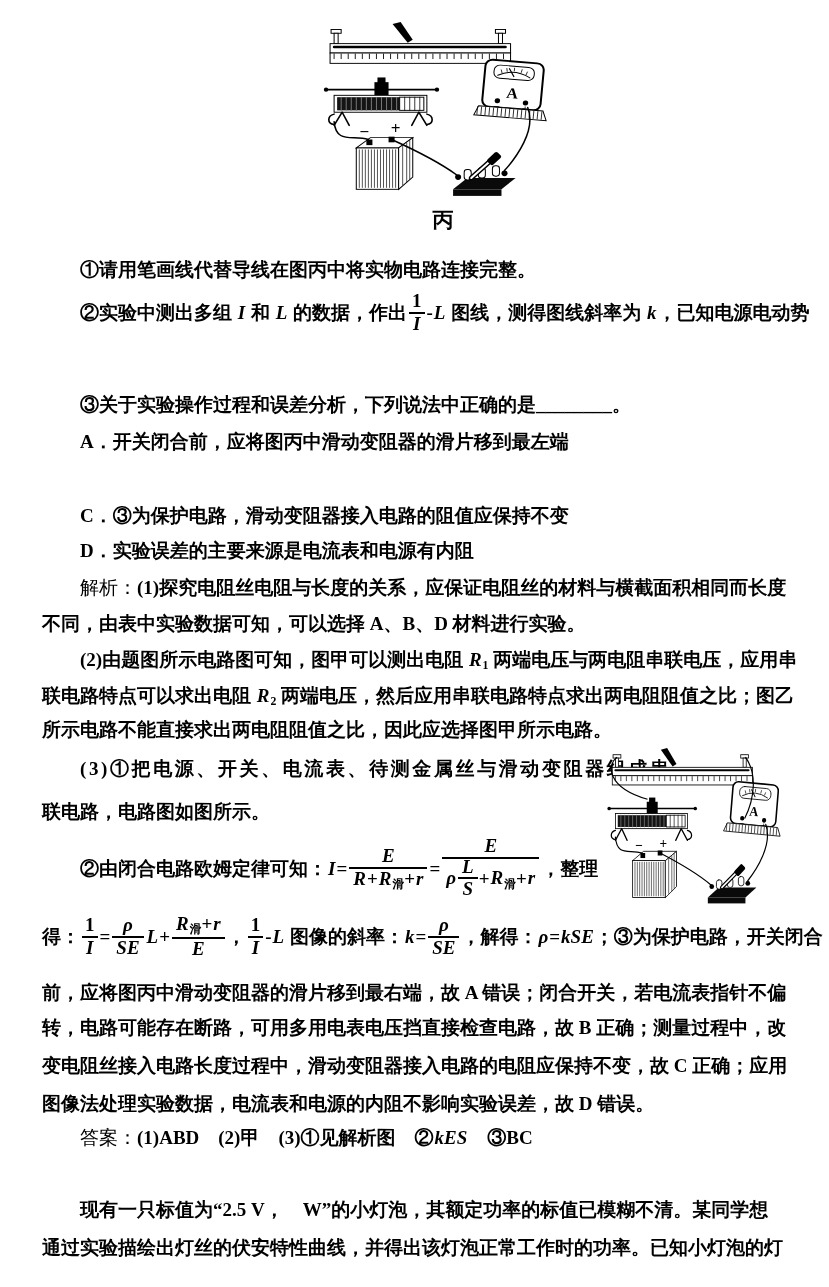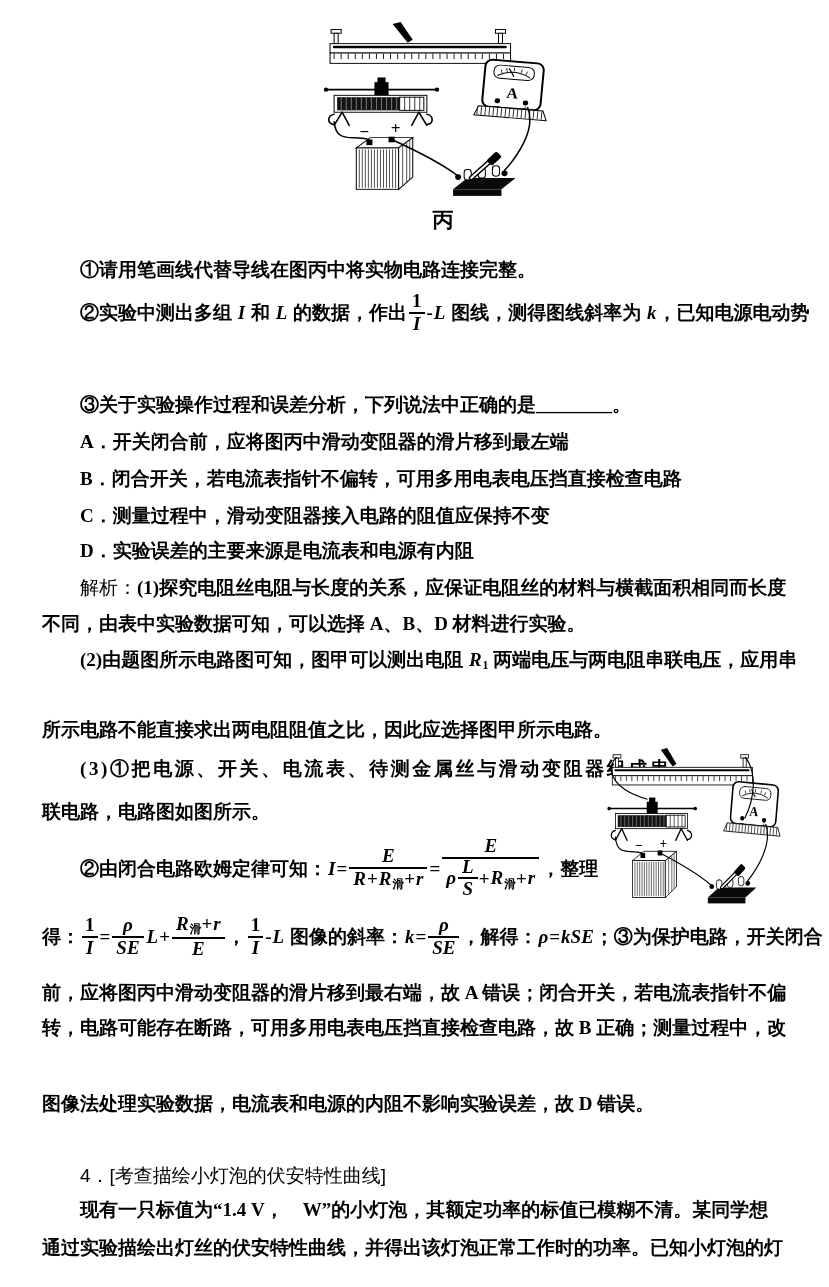--- a/index.html
+++ b/index.html
@@ -119,27 +119,27 @@
   </div>
   <div class="caption" style="left:322px;top:206px;width:242px">丙</div>
 
   <div class="line ind" style="top:257px">①请用笔画线代替导线在图丙中将实物电路连接完整。</div>
   <div class="line ind" style="top:293px">②实验中测出多组 <i>I</i> 和 <i>L</i> 的数据，作出<span class="frac">
         <span class="fn">1</span>
         <span class="fd"><i>I</i></span>
       </span>-<i>L</i> 图线，测得图线斜率为 <i>k</i>，已知电源电动势</div>
   <div class="line ind" style="top:429px">A．开关闭合前，应将图丙中滑动变阻器的滑片移到最左端</div>
   <div class="line ind" style="top:392px">③关于实验操作过程和误差分析，下列说法中正确的是________。</div>
-  <div class="line ind" style="top:466px">B．闭合开关，若电流表指针不偏转，可用多用电表电压挡直接检查电路</div>
-  <div class="line ind" style="top:503px">C．测量过程中，滑动变阻器接入电路的阻值应保持不变</div>
+  <div class="line ind" style="top:503px">C．③为保护电路，滑动变阻器接入电路的阻值应保持不变</div>
   <div class="line ind" style="top:538px">D．实验误差的主要来源是电流表和电源有内阻</div>
 
   <div class="line ind" style="top:575px"><span class="hei">解析：</span>(1)探究电阻丝电阻与长度的关系，应保证电阻丝的材料与横截面积相同而长度</div>
   <div class="line" style="top:611px">不同，由表中实验数据可知，可以选择 A、B、D 材料进行实验。</div>
   <div class="line ind" style="top:647px">(2)由题图所示电路图可知，图甲可以测出电阻 <i>R</i><sub>1</sub> 两端电压与两电阻串联电压，应用串</div>
+  <div class="line" style="top:683px">联电路特点可以求出电阻 <i>R</i><sub>2</sub> 两端电压，然后应用串联电路特点求出两电阻阻值之比；图乙</div>
   <div class="line" style="top:717px">所示电路不能直接求出两电阻阻值之比，因此应选择图甲所示电路。</div>
 
   <div class="line ind sp" style="top:756px;width:556px">(3)①把电源、开关、电流表、待测金属丝与滑动变阻器组成串</div>
   <div class="line" style="top:799px;width:556px">联电路，电路图如图所示。</div>
   <div class="line ind" style="top:838px;width:556px">②由闭合电路欧姆定律可知：<i>I</i>=<span class="frac">
         <span class="fn"><i>E</i></span>
         <span class="fd"><i>R</i>+<i>R</i><sub>滑</sub>+<i>r</i></span>
       </span>=<span class="frac">
         <span class="fn"><i>E</i></span>
         <span class="fd"><i>ρ</i><span class="frac">
@@ -165,20 +165,21 @@
         <span class="fd"><i>E</i></span>
       </span>，<span class="frac">
         <span class="fn">1</span>
         <span class="fd"><i>I</i></span>
       </span>-<i>L</i> 图像的斜率：<i>k</i>=<span class="frac">
         <span class="fn"><i>ρ</i></span>
         <span class="fd"><i>SE</i></span>
       </span>，解得：<i>ρ</i>=<i>kSE</i>；③为保护电路，开关闭合</div>
   <div class="line" style="top:1015px">转，电路可能存在断路，可用多用电表电压挡直接检查电路，故 B 正确；测量过程中，改</div>
   <div class="line" style="top:980px">前，应将图丙中滑动变阻器的滑片移到最右端，故 A 错误；闭合开关，若电流表指针不偏</div>
+  <div class="line" style="top:1053px">变电阻丝接入电路长度过程中，滑动变阻器接入电路的电阻应保持不变，故 C 正确；应用</div>
   <div class="line" style="top:1091px">图像法处理实验数据，电流表和电源的内阻不影响实验误差，故 D 错误。</div>
 
+  <div class="line ind" style="top:1125px"><span class="hei">答案：</span>(1)ABD　(2)甲　(3)①见解析图　②<i>kES</i>　③BC</div>
 
-  <div class="line ind" style="top:1163px"><span class="hei">4．[考查描绘小灯泡的伏安特性曲线]</span></div>
-  <div class="line ind" style="top:1197px">现有一只标值为“1.4 V，　W”的小灯泡，其额定功率的标值已模糊不清。某同学想</div>
+  <div class="line ind" style="top:1197px">现有一只标值为“2.5 V，　W”的小灯泡，其额定功率的标值已模糊不清。某同学想</div>
   <div class="line" style="top:1235px">通过实验描绘出灯丝的伏安特性曲线，并得出该灯泡正常工作时的功率。已知小灯泡的灯</div>
 
 </div>
 
 </body></html>

